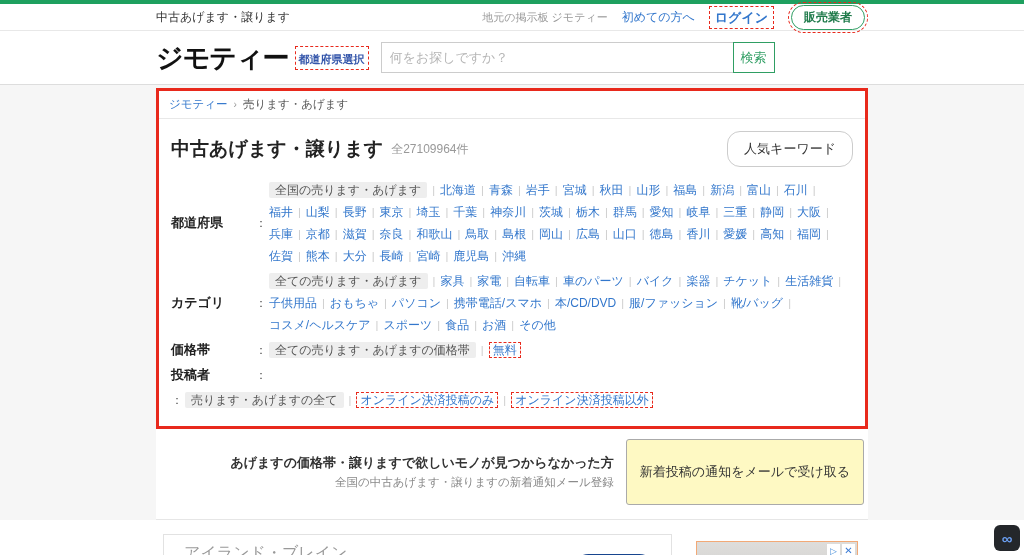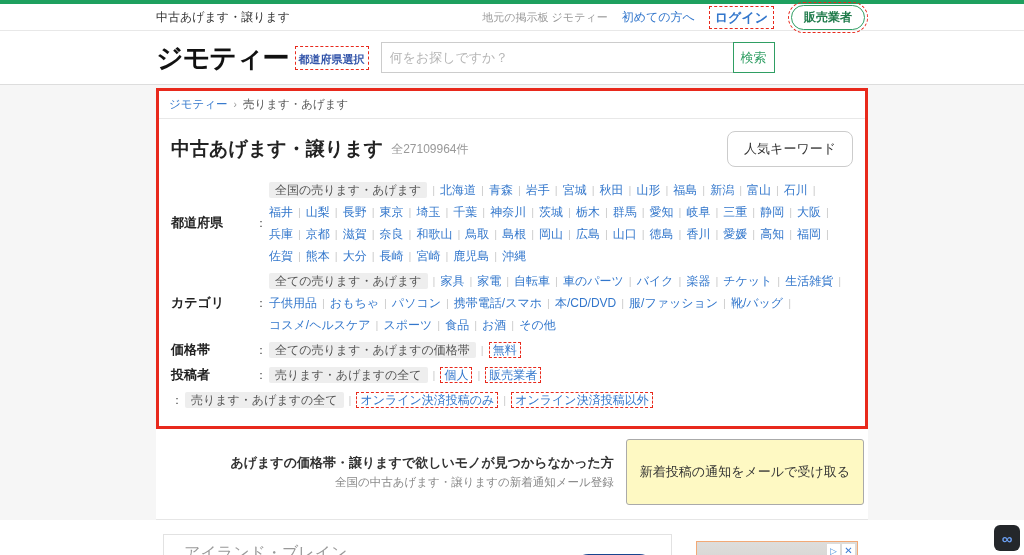--- a/index.html
+++ b/index.html
@@ -41,21 +41,21 @@
   .main-section{background:#f6f6f6;padding-top:3px}
   .card{background:#fff;border-bottom:1px solid #e6e6e6}
   .red-frame{border:3px solid #e8291c;position:relative}
   .crumb-row{padding:6px 10px;border-bottom:1px solid #e8e8e8;font-size:11.5px}
   .crumb-home{color:#3377cc}
   .crumb-sep{color:#999;margin:0 6px;font-size:10px}
   .crumb-cur{color:#555}
   .head-row{display:flex;align-items:center;padding:12px 12px 6px}
   .page-title{font-size:19px;font-weight:bold;color:#222}
   .total-count{font-size:12px;color:#999;margin-left:8px}
-  .pop-btn{margin-left:auto;background:#fff;border:1px solid #ccc;border-radius:8px;
+  .pop-btn{margin-left:auto;background:#fff;border:1px solid #ccc;border-radius:13px;
     padding:8px 16px;font-size:13px;color:#333;cursor:pointer}
   .filters{padding:6px 12px 12px}
   .frow{display:flex;align-items:center;margin-bottom:3px}
   .flabel{width:84px;font-size:13px;font-weight:bold;color:#222;line-height:22px;flex:none}
   .fcolon{width:14px;color:#555;font-size:12px;line-height:22px;flex:none}
   .flinks{flex:1;line-height:22px;font-size:12px}
   .fchip{background:#eee;color:#555;padding:1px 6px;border-radius:2px;white-space:nowrap}
   .fsep{color:#ccc;margin:0 5px;font-size:11px}
   .flink{color:#3377cc;white-space:nowrap}
   .ann-box{border:1px dashed #e8291c;padding:0 3px}
@@ -146,21 +146,20 @@
             <span class="flinks"><span class="fchip">全ての売ります・あげます</span><span class="fsep">|</span><a class="flink">家具</a><span class="fsep">|</span><a class="flink">家電</a><span class="fsep">|</span><a class="flink">自転車</a><span class="fsep">|</span><a class="flink">車のパーツ</a><span class="fsep">|</span><a class="flink">バイク</a><span class="fsep">|</span><a class="flink">楽器</a><span class="fsep">|</span><a class="flink">チケット</a><span class="fsep">|</span><a class="flink">生活雑貨</a><span class="fsep">|</span><a class="flink">子供用品</a><span class="fsep">|</span><a class="flink">おもちゃ</a><span class="fsep">|</span><a class="flink">パソコン</a><span class="fsep">|</span><a class="flink">携帯電話/スマホ</a><span class="fsep">|</span><a class="flink">本/CD/DVD</a><span class="fsep">|</span><a class="flink">服/ファッション</a><span class="fsep">|</span><a class="flink">靴/バッグ</a><span class="fsep">|</span><a class="flink">コスメ/ヘルスケア</a><span class="fsep">|</span><a class="flink">スポーツ</a><span class="fsep">|</span><a class="flink">食品</a><span class="fsep">|</span><a class="flink">お酒</a><span class="fsep">|</span><a class="flink">その他</a></span>
           </div>
           <div class="frow">
             <span class="flabel">価格帯</span>
             <span class="fcolon">：</span>
             <span class="flinks"><span class="fchip">全ての売ります・あげますの価格帯</span><span class="fsep">|</span><a class="flink ann-box">無料</a></span>
           </div>
           <div class="frow">
             <span class="flabel">投稿者</span>
             <span class="fcolon">：</span>
-            <span class="flinks"><span class="fchip">売ります・あげますの全て</span><span class="fsep">|</span><a class="flink ann-box">個人</a><span class="fsep">|</span><a class="flink ann-box">販売業者</a></span>
           </div>
           <div class="frow">
             <span class="fcolon">：</span>
             <span class="flinks"><span class="fchip">売ります・あげますの全て</span><span class="fsep">|</span><a class="flink ann-box">オンライン決済投稿のみ</a><span class="fsep">|</span><a class="flink ann-box">オンライン決済投稿以外</a></span>
           </div>
         </div>
     </div>
     <div class="notif-row">
       <div class="notif-text">
         <div class="notif-l1">あげますの価格帯・譲りますで欲しいモノが見つからなかった方</div>

